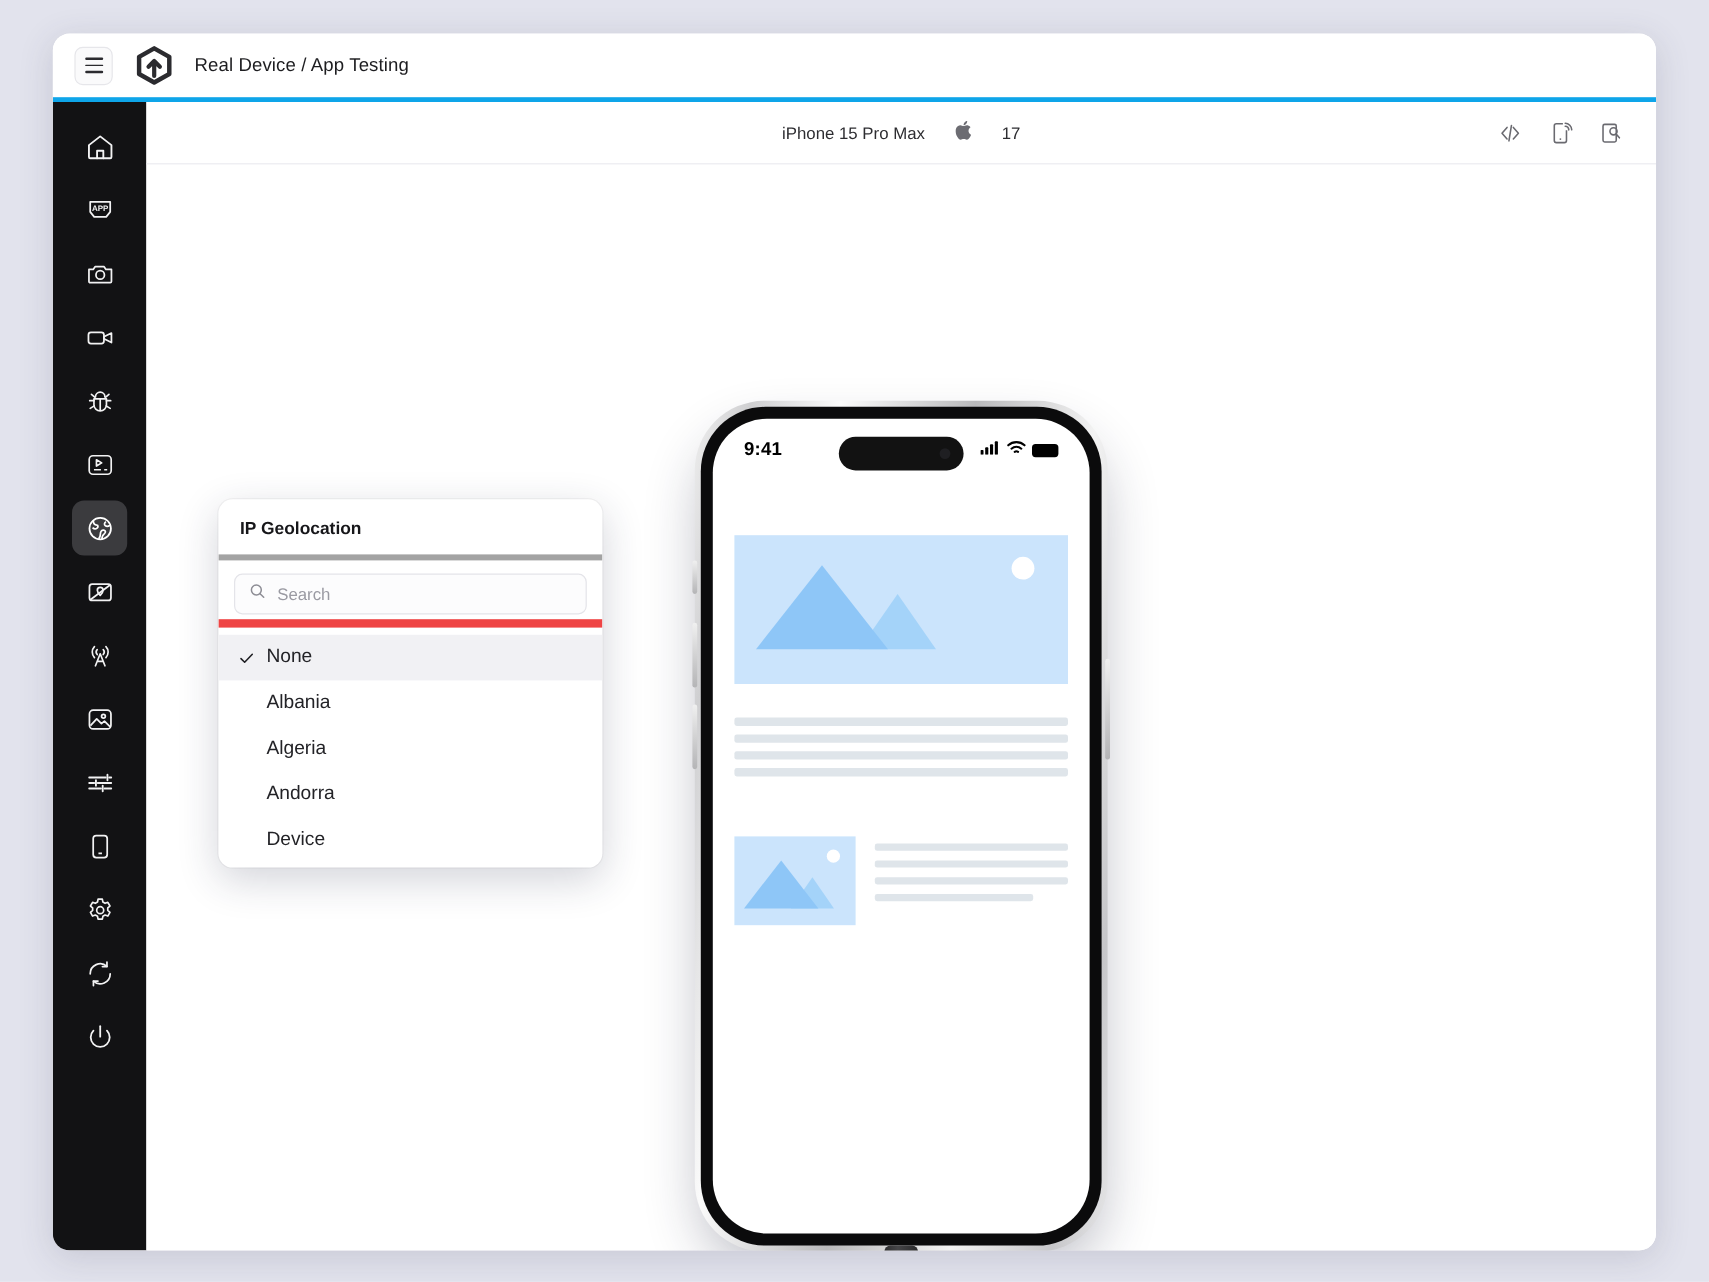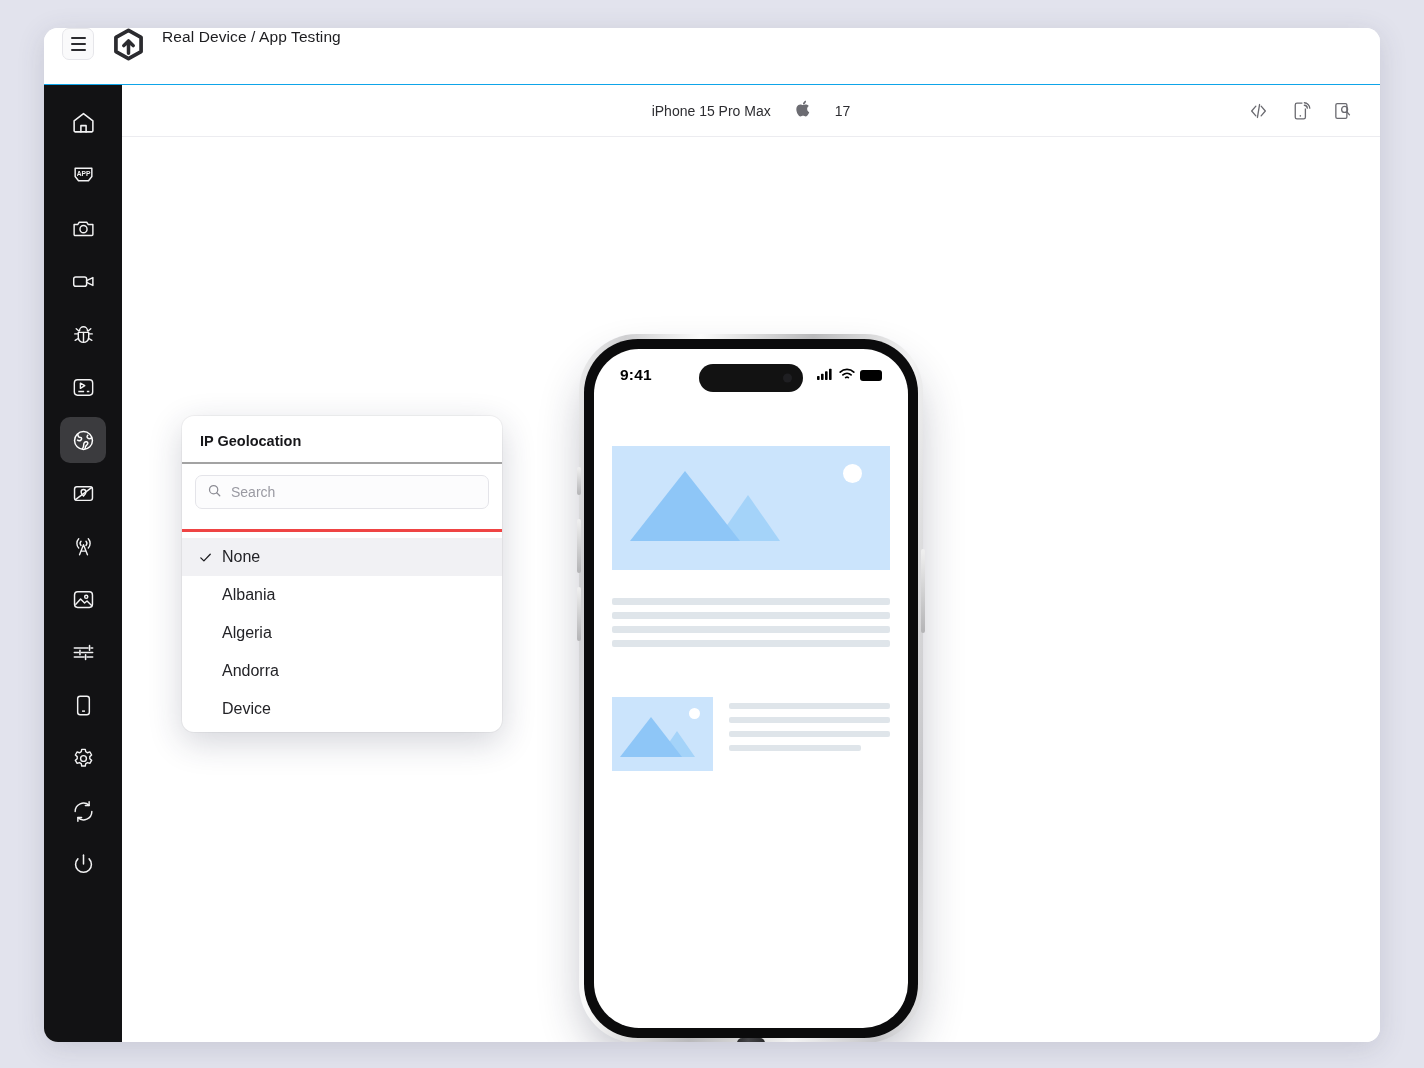--- a/index.html
+++ b/index.html
@@ -19,23 +19,23 @@
     border-radius: 14px;
     box-shadow: 0 6px 28px rgba(60,64,90,0.16);
     overflow: hidden;
   }
 
   
   #topbar {
     position: absolute; left: 0; top: 0;
     width: 100%; height: 57px;
     background: #fff;
-    display: flex; align-items: flex-start;
+    display: flex; align-items: center;
     padding-left: 18px;
-    border-bottom: 1px solid #0ea5e9;
+    border-bottom: 4px solid #0ea5e9;
   }
   #hamburger-button {
     width: 32px; height: 32px;
     border: 1px solid #e6e6ea;
     border-radius: 7px;
     background: #fafafb;
     display: flex; flex-direction: column;
     align-items: center; justify-content: center;
     gap: 4px; cursor: pointer;
   }
@@ -201,23 +201,23 @@
     width: 320px;
     background: #ffffff;
     border-radius: 12px;
     box-shadow: 0 10px 34px rgba(35,40,70,0.20), 0 0 0 1px rgba(0,0,0,0.04);
     overflow: hidden;
     z-index: 30;
   }
   #geo-header {
     padding: 17px 18px 13px 18px;
     font-size: 14.5px; font-weight: 700; color: #17171a;
-    border-bottom: 2px solid #a3a3a3;
-  }
-  #geo-search-wrap { padding: 11px 13px 20px 13px; border-bottom: 3px solid #ef4444; }
+    border-bottom: 5px solid #a3a3a3;
+  }
+  #geo-search-wrap { padding: 11px 13px 4px 13px; border-bottom: 7px solid #ef4444; }
   #geo-search-box {
     display: flex; align-items: center; gap: 9px;
     height: 34px; padding: 0 11px;
     border: 1px solid #e4e4e9; border-radius: 7px;
     background: #fcfcfd;
   }
   #geo-search-input {
     border: none; outline: none; background: transparent;
     font-family: "Liberation Sans", sans-serif;
     font-size: 14px; color: #2a2a2e; width: 100%;

